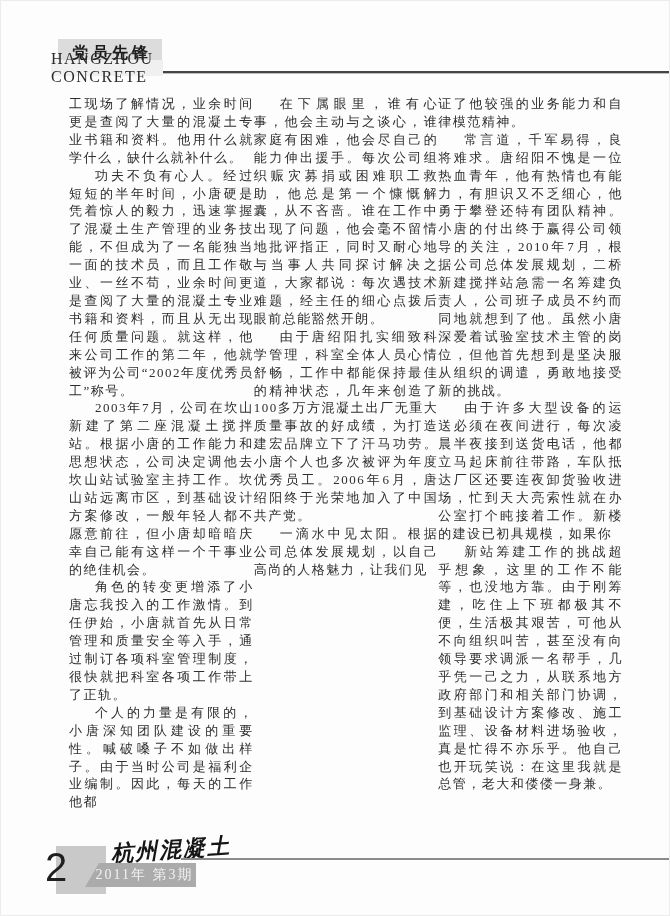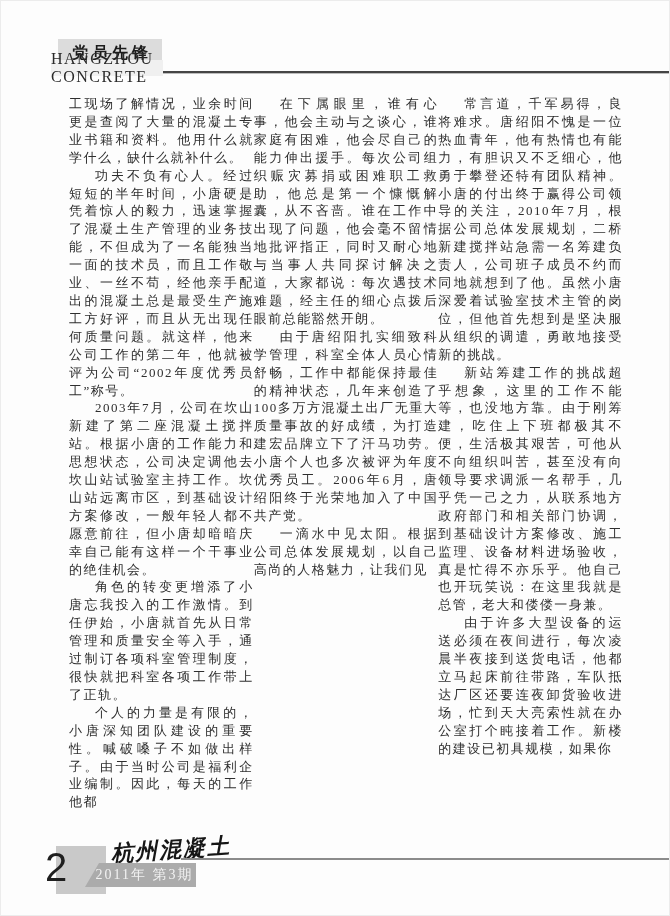--- a/index.html
+++ b/index.html
@@ -90,34 +90,35 @@
 
   <div class="header-box">
     <span>党员先锋</span>
   </div>
   <div class="header-sub">HANGZHOU CONCRETE</div>
   <div class="header-line"></div>
 
   <div class="content">
     <div class="col">
       <p class="cont">工现场了解情况，业余时间更是查阅了大量的混凝土专业书籍和资料。他用什么就学什么，缺什么就补什么。</p>
-      <p>功夫不负有心人。经过短短的半年时间，小唐硬是凭着惊人的毅力，迅速掌握了混凝土生产管理的业务技能，不但成为了一名能独当一面的技术员，而且工作敬业、一丝不苟，经他亲手配出的混凝土总是最受生产施工方好评，而且从无出现任何质量问题。就这样，他来公司工作的第二年，他就被评为公司“2002年度优秀员工”称号。</p>
+      <p>功夫不负有心人。经过短短的半年时间，小唐硬是凭着惊人的毅力，迅速掌握了混凝土生产管理的业务技能，不但成为了一名能独当一面的技术员，而且工作敬业、一丝不苟，业余时间更是查阅了大量的混凝土专业书籍和资料，而且从无出现任何质量问题。就这样，他来公司工作的第二年，他就被评为公司“2002年度优秀员工”称号。</p>
       <p>2003年7月，公司在坎山新建了第二座混凝土搅拌站。根据小唐的工作能力和思想状态，公司决定调他去坎山站试验室主持工作。坎山站远离市区，到基础设计方案修改，一般年轻人都不愿意前往，但小唐却暗暗庆幸自己能有这样一个干事业的绝佳机会。</p>
       <p>角色的转变更增添了小唐忘我投入的工作激情。到任伊始，小唐就首先从日常管理和质量安全等入手，通过制订各项科室管理制度，很快就把科室各项工作带上了正轨。</p>
       <p>个人的力量是有限的，小唐深知团队建设的重要性。喊破嗓子不如做出样子。由于当时公司是福利企业编制。因此，每天的工作他都</p>
     </div>
     <div class="col">
       <p>在下属眼里，谁有心事，他会主动与之谈心，谁家庭有困难，他会尽自己的能力伸出援手。每次公司组织赈灾募捐或困难职工救助，他总是第一个慷慨解囊，从不吝啬。谁在工作中出现了问题，他会毫不留情地批评指正，同时又耐心地与当事人共同探讨解决之道，大家都说：每次遇技术难题，经主任的细心点拨后眼前总能豁然开朗。</p>
       <p>由于唐绍阳扎实细致科学管理，科室全体人员心情舒畅，工作中都能保持最佳的精神状态，几年来创造了100多万方混凝土出厂无重大质量事故的好成绩，为打造建宏品牌立下了汗马功劳。小唐个人也多次被评为年度优秀员工。2006年6月，唐绍阳终于光荣地加入了中国共产党。</p>
       <p>一滴水中见太阳。根据公司总体发展规划，以自己高尚的人格魅力，让我们见</p>
     </div>
     <div class="col">
+      <p class="cont">证了他较强的业务能力和自律模范精神。</p>
       <p>常言道，千军易得，良将难求。唐绍阳不愧是一位热血青年，他有热情也有能力，有胆识又不乏细心，他勇于攀登还特有团队精神。小唐的付出终于赢得公司领导的关注，2010年7月，根据公司总体发展规划，二桥新建搅拌站急需一名筹建负责人，公司班子成员不约而同地就想到了他。虽然小唐深爱着试验室技术主管的岗位，但他首先想到是坚决服从组织的调遣，勇敢地接受新的挑战。</p>
+      <p>由于许多大型设备的运送必须在夜间进行，每次凌晨半夜接到送货电话，他都立马起床前往带路，车队抵达厂区还要连夜卸货验收进场，忙到天大亮索性就在办公室打个盹接着工作。新楼的建设已初具规模，如果你</p>
       <p>新站筹建工作的挑战超乎想象，这里的工作不能等，也没地方靠。由于刚筹建，吃住上下班都极其不便，生活极其艰苦，可他从不向组织叫苦，甚至没有向领导要求调派一名帮手，几乎凭一己之力，从联系地方政府部门和相关部门协调，到基础设计方案修改、施工监理、设备材料进场验收，真是忙得不亦乐乎。他自己也开玩笑说：在这里我就是总管，老大和偻偻一身兼。</p>
-      <p>由于许多大型设备的运送必须在夜间进行，每次凌晨半夜接到送货电话，他都立马起床前往带路，车队抵达厂区还要连夜卸货验收进场，忙到天大亮索性就在办公室打个盹接着工作。新楼的建设已初具规模，如果你</p>
     </div>
   </div>
 
   <div class="page-num-box"></div>
   <div class="page-num">2</div>
   <div class="logotype">杭州混凝土</div>
   <div class="footer-line"></div>
   <div class="issue-banner">
     <span>2011年 第3期</span>
   </div>

